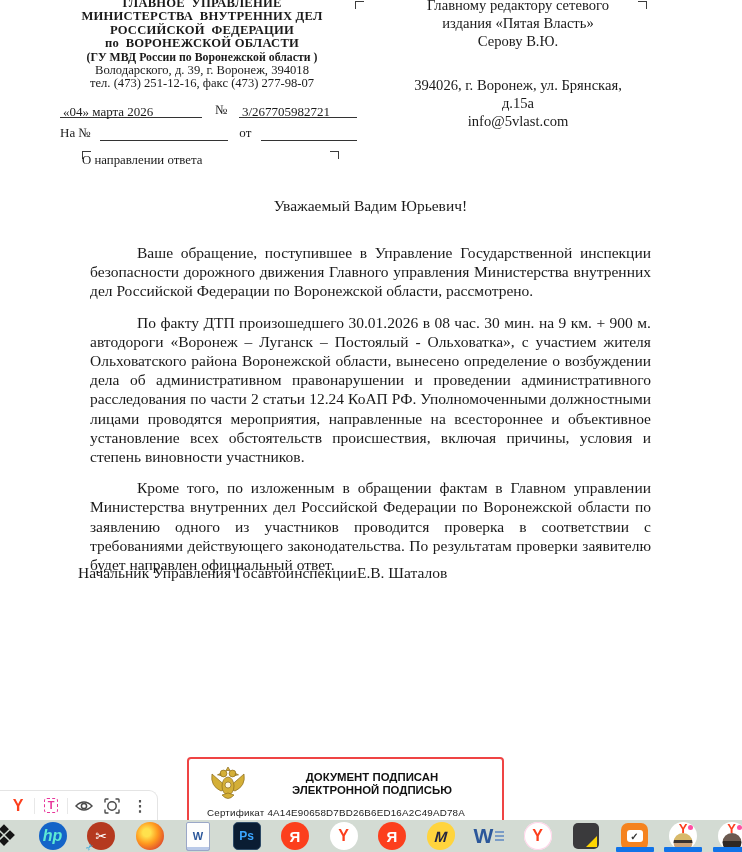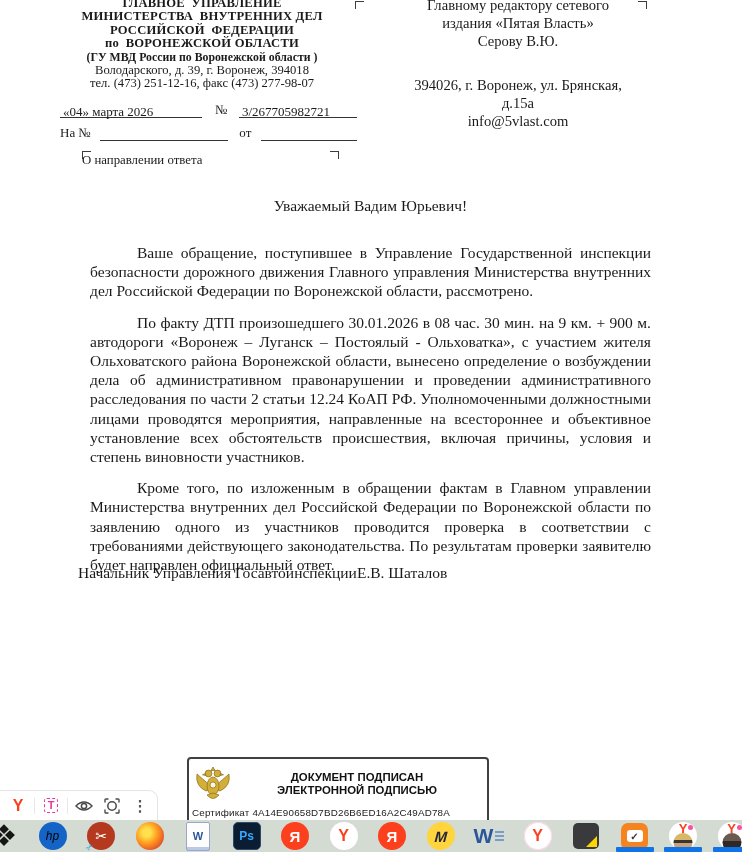--- a/index.html
+++ b/index.html
@@ -23,22 +23,22 @@
   .date-text{position:absolute;left:3px;top:0;}
   .subject{font-size:12.8px;}
 
   
   .greeting{left:78px;top:197px;width:585px;text-align:center;font-size:15.5px;}
   .bodytext{left:78px;top:231px;width:585px;font-size:15.5px;line-height:19.2px;text-align:justify;}
   .bodytext p{margin:12px;text-indent:47px;}
   .sig{left:78px;top:564px;width:585px;display:flex;justify-content:flex-start;font-size:15.5px;}
 
   
-  .stamp{left:187px;top:757px;width:288px;border:2px solid #404040;border-radius:4px;
-         background:#fff;font-family:"Liberation Sans",sans-serif;padding:5px 7px 6px 3px;z-index:1;}
+  .stamp{left:187px;top:757px;width:288px;border:2px solid #ef4444;border-radius:4px;
+         background:#fff;font-family:"Liberation Sans",sans-serif;padding:5px 7px 6px 18px;z-index:1;}
   .stamp-top{display:flex;align-items:center;}
   .stamp-eagle{width:42px;height:40px;flex:0 0 42px;}
   .stamp-title{flex:1;text-align:center;font-weight:bold;font-size:11.4px;line-height:13.5px;color:#111;}
   .stamp-line{font-size:9.8px;margin-top:3px;color:#222;letter-spacing:.2px;}
   .stamp-line .lbl{font-weight:normal;}
   .stamp-line .val{font-weight:normal;}
   .stamp-line.owner .val{font-weight:bold;}
 
   
   .floatbar{left:0;top:790px;width:158px;height:30px;background:#fff;z-index:3;
@@ -58,21 +58,21 @@
            font-family:"Liberation Sans",sans-serif;overflow:hidden;}
   .tb-item{position:relative;width:28px;height:28px;flex:0 0 28px;display:flex;align-items:center;
            justify-content:center;cursor:pointer;}
   .tb-item:first-child{margin-left:-10px;}
   .circ{width:28px;height:28px;border-radius:50%;display:flex;align-items:center;justify-content:center;}
   .bar{position:absolute;left:50%;transform:translateX(-50%);bottom:-2px;width:38px;height:5px;
        background:#1173e8;border-radius:1px;}
   .hl{position:absolute;right:-8px;top:822px;width:46px;height:30px;background:#e4e9e3;border-radius:8px;z-index:2;}
 
   .i-dropbox{font-size:30px;color:#151515;line-height:28px;}
-  .i-hp{background:#1464c8;color:#000000;font-style:italic;font-weight:normal;font-size:12px;}
+  .i-hp{background:#1464c8;color:#5eead4;font-style:italic;font-weight:bold;font-size:16px;}
   .i-snip{background:#b5391f;color:#fff;font-size:14px;position:relative;}
   .i-snip::after{content:"✂";position:absolute;left:-1px;bottom:-2px;font-size:9px;color:#2ba6e0;transform:rotate(-45deg);}
   .i-ffx{background:radial-gradient(circle at 38% 38%, #ffe14d 0 16%, #ff9a1f 45%, #e3572b 74%, #b5381e 100%);}
   .i-worddoc{width:22px;height:27px;background:#fdfdfd;border:1px solid #9aa7c7;border-radius:2px;
              display:flex;align-items:center;justify-content:center;color:#2b579a;font-weight:bold;font-size:11px;
              box-shadow:inset 0 -9px 0 -6px #b9c9e8, inset 0 -15px 0 -13px #4a6db4;}
   .i-ps{width:26px;height:26px;border-radius:5px;background:#0a1d33;border:1.5px solid #2d4a66;color:#3ba6ff;
         display:flex;align-items:center;justify-content:center;font-weight:bold;font-size:12px;text-align:right;}
   .i-ya{background:#fc3f1d;color:#fff;font-weight:bold;font-size:15px;}
   .i-yw{background:#fff;color:#fc3f1d;font-weight:bold;font-size:16px;}

